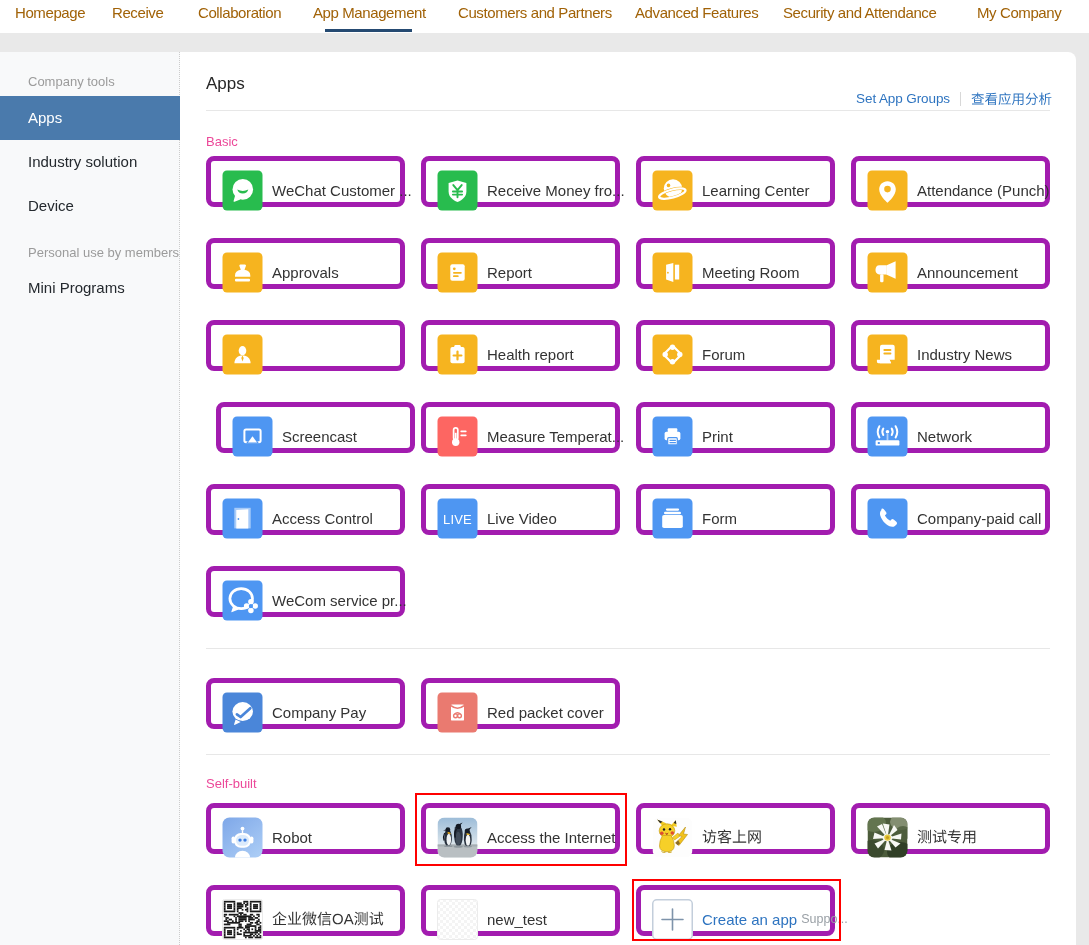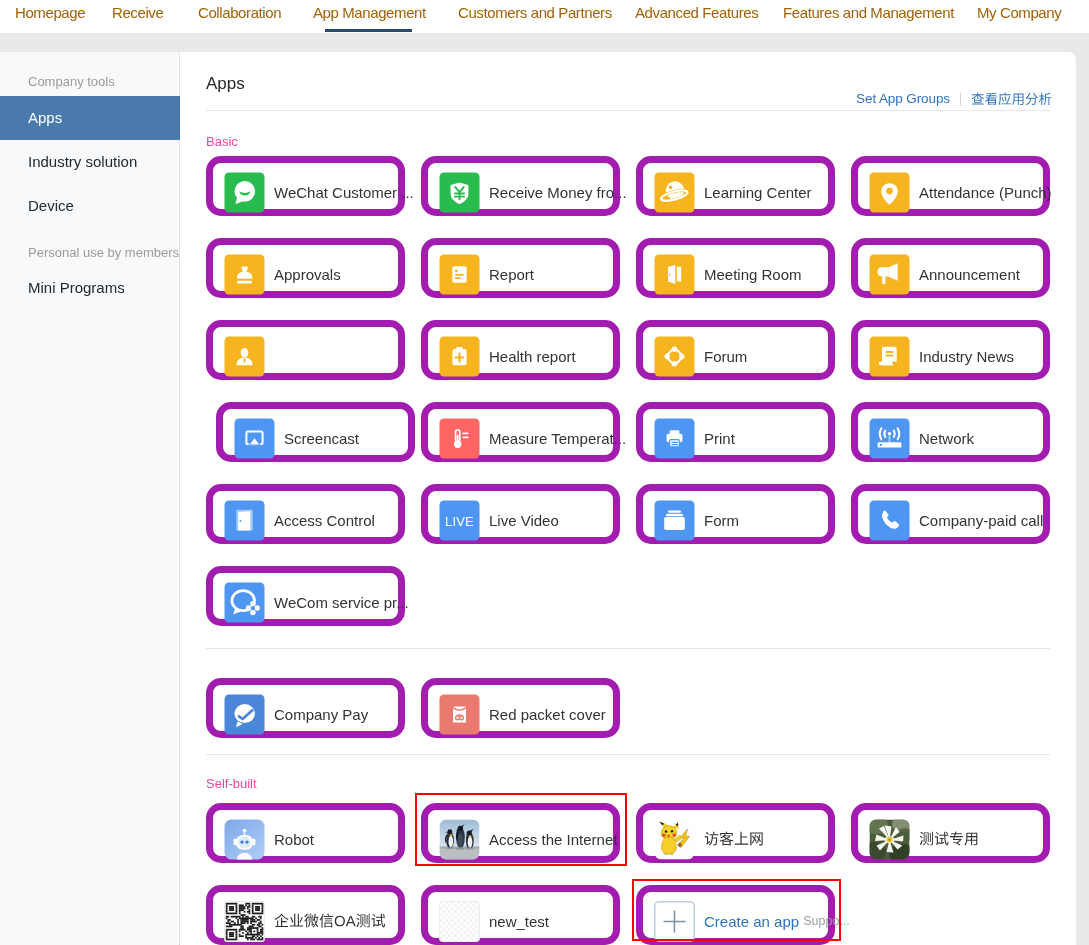--- a/index.html
+++ b/index.html
@@ -10,34 +10,34 @@
 .side { position:absolute; left:0; top:52px; width:180px; height:893px; background:#f8f9fa; border-right:1px dotted #ccc; }
 .side .grp { position:absolute; left:28px; font-size:13px; color:#9b9b9b; }
 .side .it { position:absolute; left:0; width:180px; height:44px; line-height:44px; padding-left:28px; font-size:15px; color:#24292e; }
 .side .sel { background:#4a7aac; color:#fff; }
 .panel { position:absolute; left:180px; top:52px; width:896px; height:893px; background:#fff; border-radius:0 8px 0 0; }
 .title { position:absolute; left:26px; top:22px; font-size:17px; color:#262626; }
 .hlinks { position:absolute; right:23px; top:22px; font-size:13.5px; letter-spacing:-0.1px; color:#2e74c0; display:flex; align-items:center;margin-top:16px; }
 .hlinks .sep { display:inline-block; width:1px; height:14px; background:#d8d8d8; margin:0 10px; }
 .divider { position:absolute; left:26px; width:844px; height:1px; background:#e7e7e7; }
 .slabel { position:absolute; left:26px; font-size:13px; color:#ec4899; }
-.card { position:absolute; width:199px; height:60px; background:#fff; border:7px solid #a21caf; border-radius:15px; }
+.card { position:absolute; width:199px; height:51px; background:#fff; border:5px solid #a21caf; border-radius:8px; }
 .card .ico { position:absolute; left:11px; top:9px; }
 .card .lb { position:absolute; left:61px; top:0; height:58px; display:flex; align-items:center; font-size:15px; color:#333; white-space:nowrap; }
 .ann { position:absolute; border:2px solid red; }
 </style></head>
 <body>
 <div class="nav">
     <span style="left:15px">Homepage</span>
     <span style="left:112px">Receive</span>
     <span style="left:198px">Collaboration</span>
     <span style="left:313px">App Management</span>
     <span style="left:458px">Customers and Partners</span>
     <span style="left:635px">Advanced Features</span>
-    <span style="left:783px">Features and Management</span>
+    <span style="left:783px">Security and Attendance</span>
     <span style="left:977px">My Company</span>
     <div class="ul"></div>
   </div>
 <div class="side">
   <div class="grp" style="top:22px">Company tools</div>
   <div class="it sel" style="top:44px">Apps</div>
   <div class="it" style="top:88px">Industry solution</div>
   <div class="it" style="top:132px">Device</div>
   <div class="grp" style="top:193px">Personal use by members</div>
   <div class="it" style="top:214px">Mini Programs</div>

